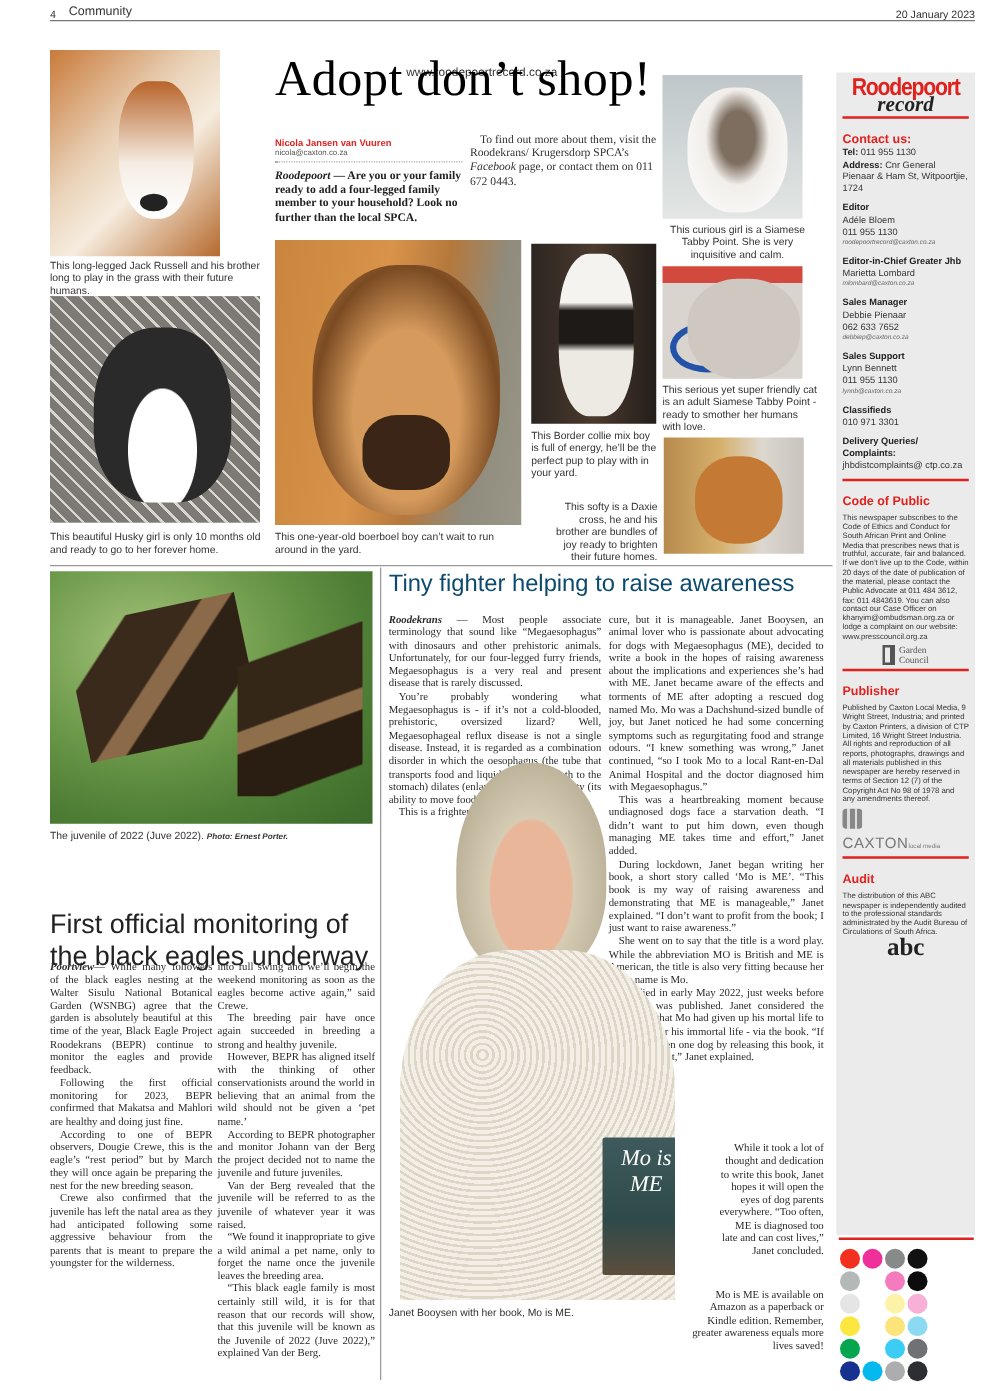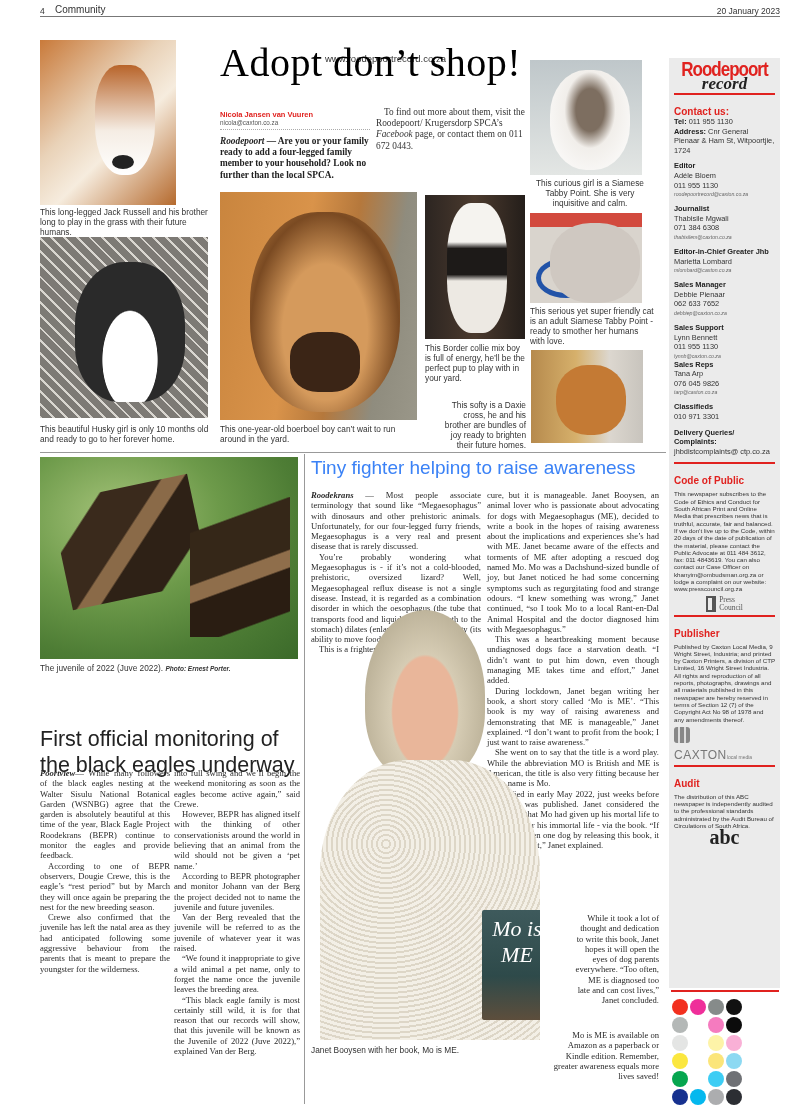--- a/index.html
+++ b/index.html
@@ -37,21 +37,21 @@
   .side .ln b { color: #222; }
   .side .role { font-size: 7.4px; font-weight: bold; color: #222; line-height: 9.6px; margin-top: 6px; }
   .side .mail { font-size: 5.2px; font-style: italic; color: #666; line-height: 8px; }
   .side .small { font-size: 6.2px; line-height: 7.3px; color: #333; }
 
   .colorbar { top: 998px; left: 671px; width: 108px; }
   .dot { width: 16px; height: 16px; border-radius: 50%; display: inline-block; margin: 1px 1px 0 1px; }
   .row { height: 18px; }
 
   
-  .tf-title { top: 457px; left: 311px; font-family: "Liberation Sans", sans-serif; font-size: 19px; color: #3b82f6; white-space: nowrap; }
+  .tf-title { top: 457px; left: 311px; font-family: "Liberation Sans", sans-serif; font-size: 19px; color: #0c4a6e; white-space: nowrap; }
   .tf-rule { top: 454px; left: 304px; width: 1px; height: 650px; background: #999; }
   .top-rule { top: 452px; left: 40px; width: 626px; height: 1px; background: #999; }
 
   .eagle-title { top: 706px; left: 40px; font-family: "Liberation Sans", sans-serif; font-size: 21.5px; line-height: 26px; color: #222; width: 260px; margin-top: 20px; }
 </style>
 </head>
 <body>
 
 <div class="abs hdr">
   <span class="pg">4</span>
@@ -67,21 +67,21 @@
 <div class="abs cap" style="top:207px;left:40px;width:180px;">This long-legged Jack Russell and his brother long to play in the grass with their future humans.</div>
 
 <div class="abs title-adopt">Adopt don’t shop!</div>
 
 <div class="abs byline">
   <div class="nm">Nicola Jansen van Vuuren</div>
   <div class="em">nicola@caxton.co.za</div>
 </div>
 <div class="abs intro"><i>Roodepoort</i><span> — Are you or your family ready to add a four-legged family member to your household? Look no further than the local SPCA.</span></div>
 <div class="abs adopt-right">
-  <p><span>To find out more about them, visit the Roodepoort/ Krugersdorp SPCA’s </span><i>Facebook</i><span> page, or contact them on 011 672 0443.</span></p>
+  <p><span>To find out more about them, visit the Roodekrans/ Krugersdorp SPCA’s </span><i>Facebook</i><span> page, or contact them on 011 672 0443.</span></p>
 </div>
 
 <div class="photo" style="top:237px;left:40px;width:168px;height:181px;background:repeating-linear-gradient(45deg,#d9d6d0 0 2px,#7d7a75 2px 9px),#999;">
   <div style="position:absolute;left:35px;top:25px;width:110px;height:140px;border-radius:45% 45% 40% 40%;background:radial-gradient(ellipse at 50% 70%,#fff 0 35%,#2a2a2a 36% 100%);"></div>
 </div>
 <div class="abs cap" style="top:424px;left:40px;width:170px;">This beautiful Husky girl is only 10 months old and ready to go to her forever home.</div>
 
 <div class="photo" style="top:192px;left:220px;width:197px;height:228px;background:linear-gradient(100deg,#c9853e 0%,#d9934a 40%,#b5783c 60%,#8f8c7e 80%,#9a9789 100%);">
   <div style="position:absolute;left:30px;top:20px;width:150px;height:200px;border-radius:45%;background:radial-gradient(ellipse at 50% 60%,#d59a5c 0 40%,#7a4a22 70%,#c98a48 100%);"></div>
   <div style="position:absolute;left:70px;top:140px;width:70px;height:60px;border-radius:40%;background:#3b2516;"></div>
@@ -117,64 +117,52 @@
   <div class="ln"><b>Tel:</b> <span>011 955 1130</span></div>
   <div class="ln"><b>Address:</b> <span>Cnr General Pienaar &amp; Ham St, Witpoortjie, 1724</span></div>
 
   <div>
     <div class="role">Editor</div>
     <div class="ln">Adéle Bloem</div>
     <div class="ln">011 955 1130</div>
     <div class="mail">roodepoortrecord@caxton.co.za</div>
   </div>
   <div>
-    <div class="role">Journalist</div>
-    <div class="ln">Thabisile Mgwali</div>
-    <div class="ln">071 384 6308</div>
-    <div class="mail">thabisilem@caxton.co.za</div>
-  </div>
-  <div>
     <div class="role">Editor-in-Chief Greater Jhb</div>
     <div class="ln">Marietta Lombard</div>
     <div class="mail">mlombard@caxton.co.za</div>
   </div>
   <div>
     <div class="role">Sales Manager</div>
     <div class="ln">Debbie Pienaar</div>
     <div class="ln">062 633 7652</div>
     <div class="mail">debbiep@caxton.co.za</div>
   </div>
   <div>
     <div class="role">Sales Support</div>
     <div class="ln">Lynn Bennett</div>
     <div class="ln">011 955 1130</div>
     <div class="mail">lynnb@caxton.co.za</div>
-  </div>
-  <div>
-    <div class="role" style="margin-top:0">Sales Reps</div>
-    <div class="ln">Tana Arp</div>
-    <div class="ln">076 045 9826</div>
-    <div class="mail">tarp@caxton.co.za</div>
   </div>
   <div>
     <div class="role">Classifieds</div>
     <div class="ln">010 971 3301</div>
   </div>
   <div>
     <div class="role">Delivery Queries/ Complaints:</div>
     <div class="ln">jhbdistcomplaints@ ctp.co.za</div>
   </div>
 
   <div class="redrule" style="margin-top:6px"></div>
   <h4>Code of Public</h4>
   <div class="small" style="margin-top:4px">This newspaper subscribes to the Code of Ethics and Conduct for South African Print and Online Media that prescribes news that is truthful, accurate, fair and balanced.</div>
   <div class="small">If we don’t live up to the Code, within 20 days of the date of publication of the material, please contact the Public Advocate at 011 484 3612, fax: 011 4843619. You can also contact our Case Officer on khanyim@ombudsman.org.za or lodge a complaint on our website: www.presscouncil.org.za</div>
   <div style="display:flex;align-items:center;justify-content:center;margin:3px 0;">
     <span style="display:inline-block;width:10px;height:16px;border:2px solid #555;border-right-width:4px;margin-right:3px;"></span>
-    <span style="font-family:'Liberation Serif',serif;font-size:7.5px;line-height:8px;color:#555;"><span>Press</span><br><span>Council</span></span>
+    <span style="font-family:'Liberation Serif',serif;font-size:7.5px;line-height:8px;color:#555;"><span>Garden</span><br><span>Council</span></span>
   </div>
   <div class="redrule"></div>
   <h4>Publisher</h4>
   <div class="small" style="margin-top:4px">Published by Caxton Local Media, 9 Wright Street, Industria; and printed by Caxton Printers, a division of CTP Limited, 16 Wright Street Industria. All rights and reproduction of all reports, photographs, drawings and all materials published in this newspaper are hereby reserved in terms of Section 12 (7) of the Copyright Act No 98 of 1978 and any amendments thereof.</div>
   <div style="margin-top:4px;">
     <div style="width:16px;height:16px;background:repeating-linear-gradient(90deg,#888 0 4px,#ddd 4px 6px);border-radius:3px;margin-bottom:2px;"></div>
     <span style="font-size:12px;color:#777;letter-spacing:0.5px;">CAXTON</span><span style="font-size:5px;color:#777;">local media</span>
   </div>
   <div class="redrule"></div>
   <h4>Audit</h4>
@@ -197,25 +185,27 @@
 <div class="photo" style="top:457px;left:40px;width:258px;height:202px;background:radial-gradient(ellipse at 30% 30%,#a6c47a 0%,#6d9a4a 40%,#4e7d35 70%,#3b6a2a 100%);">
   <div style="position:absolute;left:20px;top:30px;width:140px;height:110px;background:linear-gradient(135deg,transparent 20%,#3a2a1c 21% 45%,#8a6a48 46% 55%,#2e2116 56% 80%,transparent 81%);transform:rotate(-12deg);"></div>
   <div style="position:absolute;left:150px;top:40px;width:100px;height:140px;background:linear-gradient(160deg,transparent 20%,#352718 21% 50%,#8f6e4b 51% 60%,#2a1d12 61% 85%,transparent 86%);"></div>
 </div>
 <div class="abs cap" style="top:663px;left:40px;width:260px;"><span>The juvenile of 2022 (Juve 2022).</span> <i style="font-size:6.5px;font-weight:bold;">Photo: Ernest Porter.</i></div>
 
 <div class="abs eagle-title">First official monitoring of the black eagles underway</div>
 
 <div class="abs body-text" style="top:768px;left:40px;width:130px;">
   <p class="first"><b><i>Poortview</i></b><span>— While many followers of the black eagles nesting at the Walter Sisulu National Botanical Garden (WSNBG) agree that the garden is absolutely beautiful at this time of the year, Black Eagle Project Roodekrans (BEPR) continue to monitor the eagles and provide feedback.</span></p>
+  <p>Following the first official monitoring for 2023, BEPR confirmed that Makatsa and Mahlori are healthy and doing just fine.</p>
   <p>According to one of BEPR observers, Dougie Crewe, this is the eagle’s “rest period” but by March they will once again be preparing the nest for the new breeding season.</p>
   <p>Crewe also confirmed that the juvenile has left the natal area as they had anticipated following some aggressive behaviour from the parents that is meant to prepare the youngster for the wilderness.</p>
 </div>
 <div class="abs body-text" style="top:768px;left:174px;width:126px;">
   <p class="first">into full swing and we’ll begin the weekend monitoring as soon as the eagles become active again,” said Crewe.</p>
+  <p>The breeding pair have once again succeeded in breeding a strong and healthy juvenile.</p>
   <p>However, BEPR has aligned itself with the thinking of other conservationists around the world in believing that an animal from the wild should not be given a ‘pet name.’</p>
   <p>According to BEPR photographer and monitor Johann van der Berg the project decided not to name the juvenile and future juveniles.</p>
   <p>Van der Berg revealed that the juvenile will be referred to as the juvenile of whatever year it was raised.</p>
   <p>“We found it inappropriate to give a wild animal a pet name, only to forget the name once the juvenile leaves the breeding area.</p>
   <p>“This black eagle family is most certainly still wild, it is for that reason that our records will show, that this juvenile will be known as the Juvenile of 2022 (Juve 2022),” explained Van der Berg.</p>
 </div>
 
 <div class="abs tf-rule"></div>
 <div class="abs tf-title">Tiny fighter helping to raise awareness</div>
 
@@ -234,17 +224,17 @@
 <div class="abs body-text" style="top:913px;left:575px;width:84px;text-align:right;">
   <p class="first" style="text-align:right;">While it took a lot of thought and dedication to write this book, Janet hopes it will open the eyes of dog parents everywhere. “Too often, ME is diagnosed too late and can cost lives,” Janet concluded.</p>
 </div>
 <div class="abs body-text" style="top:1030px;left:545px;width:114px;text-align:right;">
   <p class="first" style="text-align:right;">Mo is ME is available on Amazon as a paperback or Kindle edition. Remember, greater awareness equals more lives saved!</p>
 </div>
 
 <div class="photo" style="top:610px;left:310px;width:230px;height:430px;">
   <div style="position:absolute;left:55px;top:0;width:120px;height:170px;border-radius:50% 50% 40% 40%;background:radial-gradient(ellipse at 50% 60%,#e9b69a 0 38%,#d6ccb4 40%,#bfb59c 70%,#a8a08a 100%);"></div>
   <div style="position:absolute;left:10px;top:150px;width:220px;height:280px;border-radius:40% 40% 0 0;background:repeating-radial-gradient(circle at 30% 30%,#f3efe6 0 3px,#ddd6c7 3px 5px);"></div>
-  <div style="position:absolute;left:172px;top:300px;width:70px;height:110px;background:linear-gradient(180deg,#3e5a5c,#2e4a4a 60%,#5d4e3c);border-radius:2px;color:#fff;font-family:'Liberation Serif',serif;font-style:italic;font-size:22px;text-align:center;padding-top:6px;">
+  <div style="position:absolute;left:172px;top:300px;width:70px;height:110px;background:linear-gradient(180deg,#3e5a5c,#2e4a4a 60%,#5d4e3c);border-radius:2px;color:#fff;font-family:'Liberation Serif',serif;font-style:italic;font-size:18px;text-align:center;padding-top:6px;">
     <span>Mo is ME</span>
   </div>
 </div>
 <div class="abs cap" style="top:1045px;left:311px;width:200px;">Janet Booysen with her book, Mo is ME.</div>
 
 </body></html>

